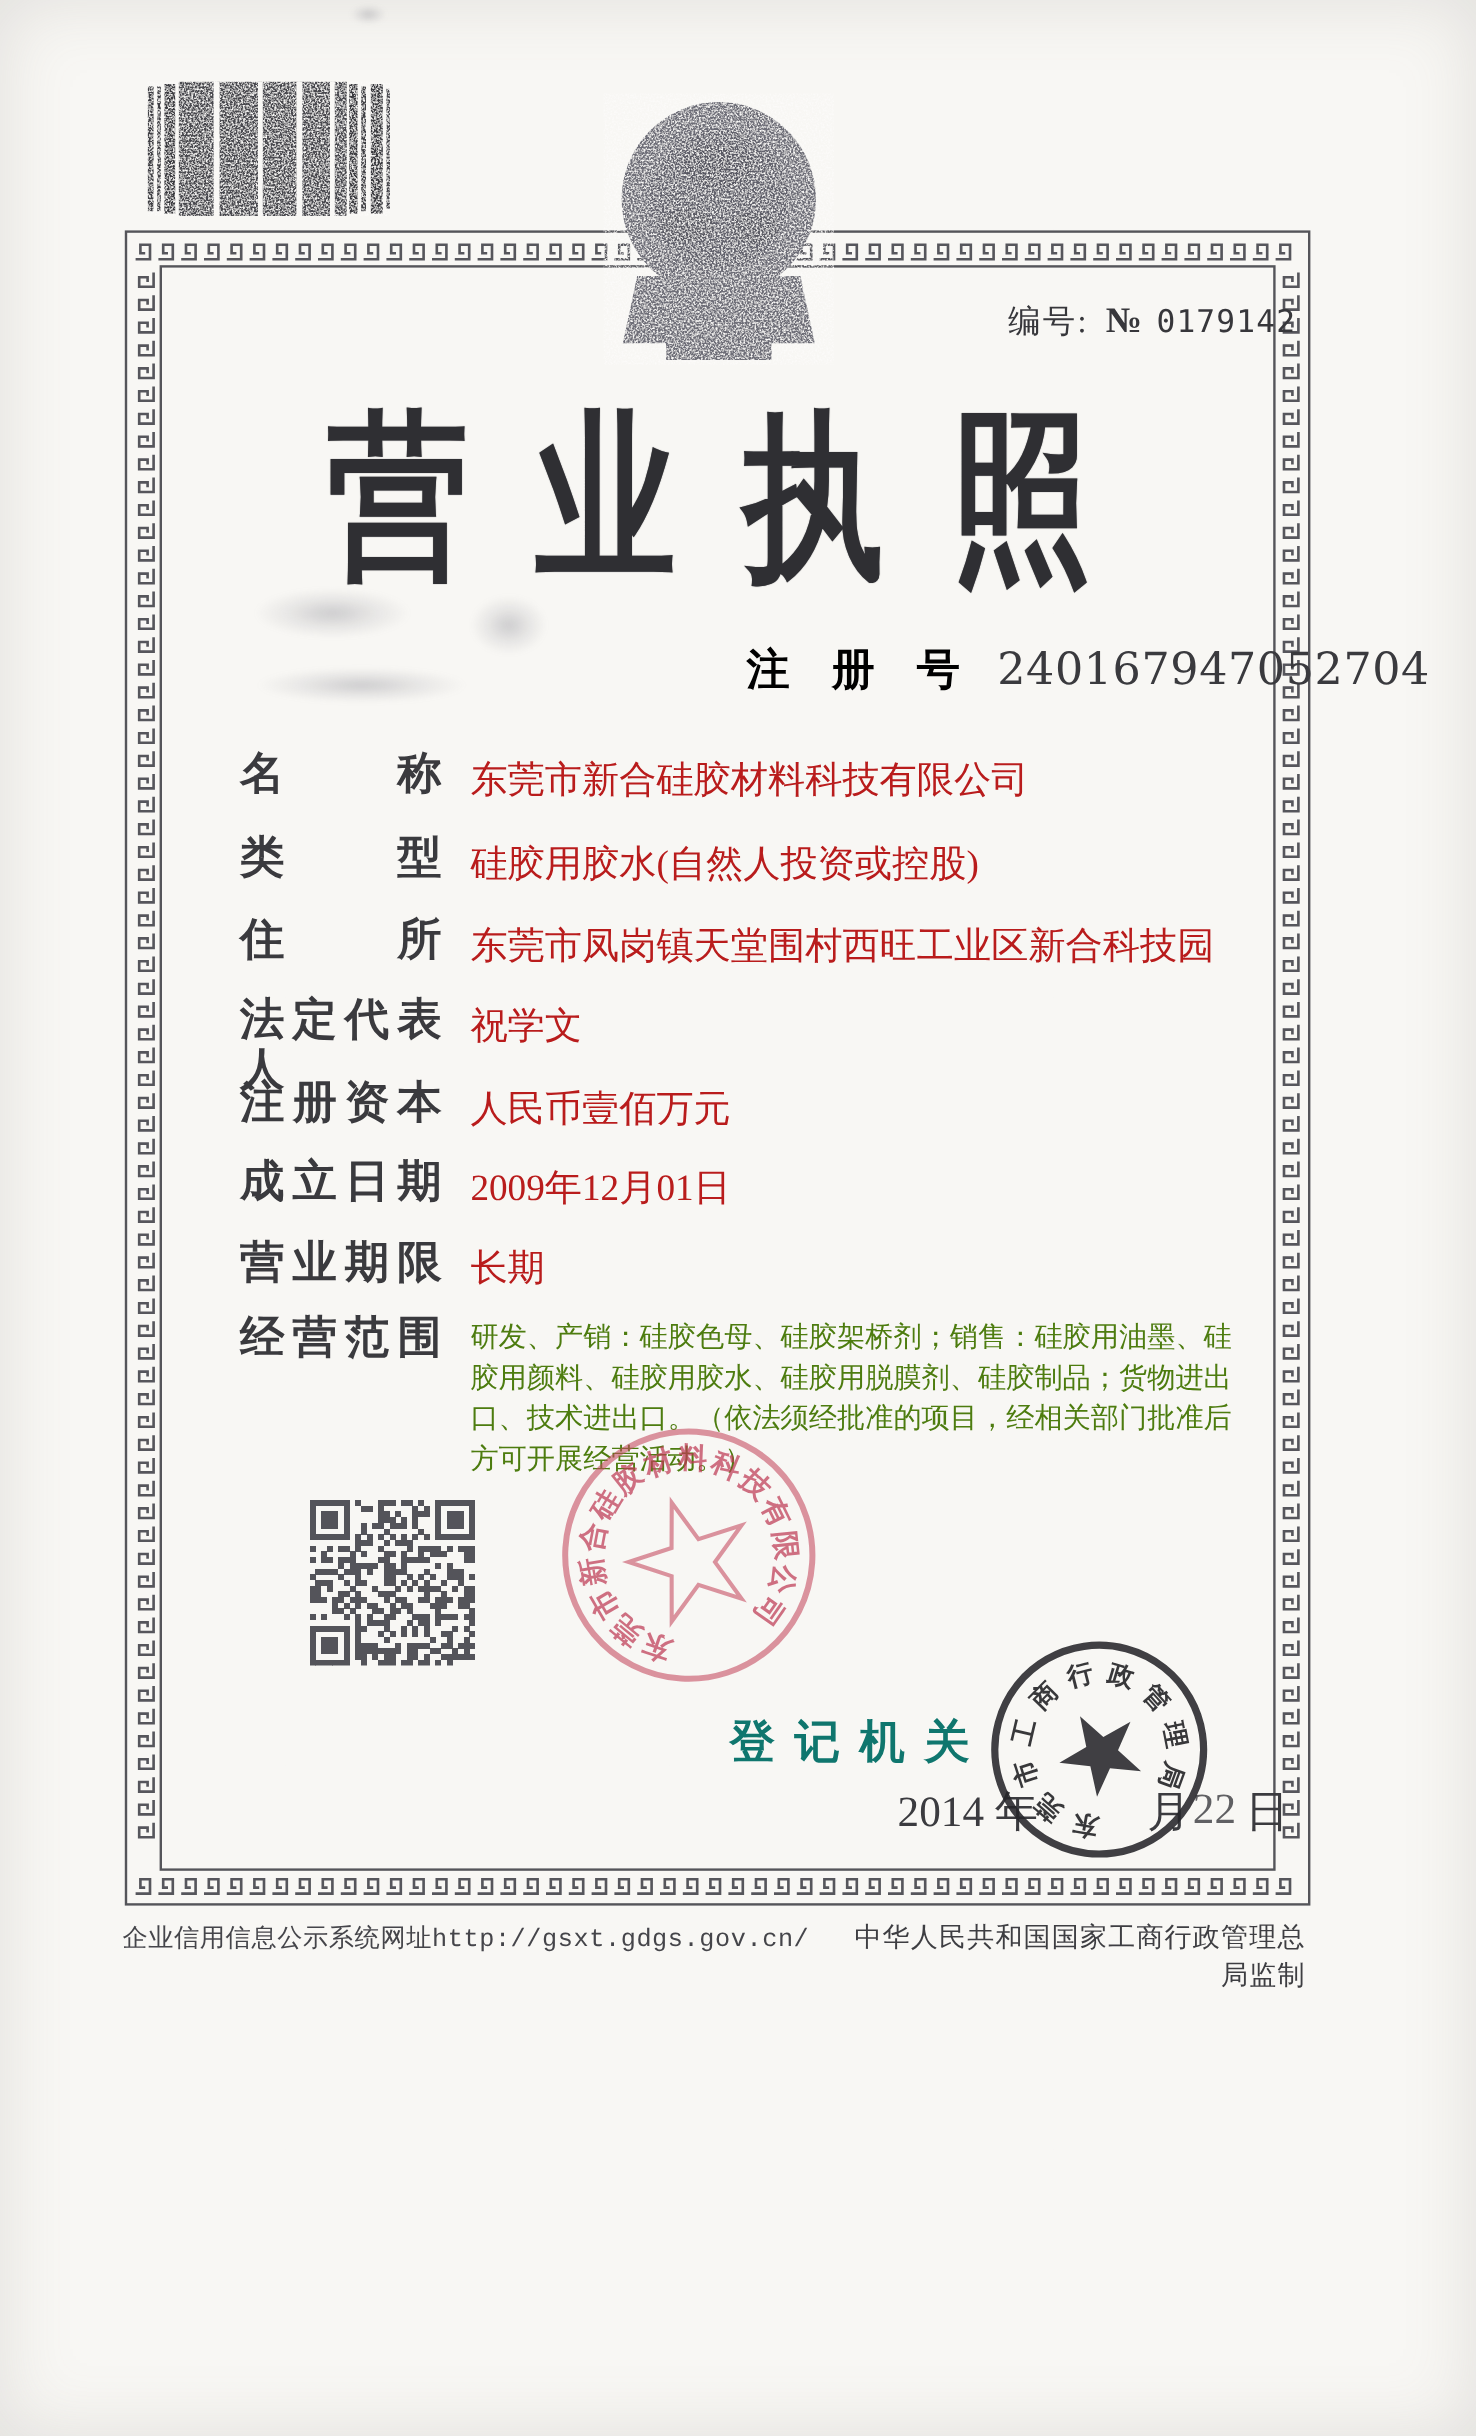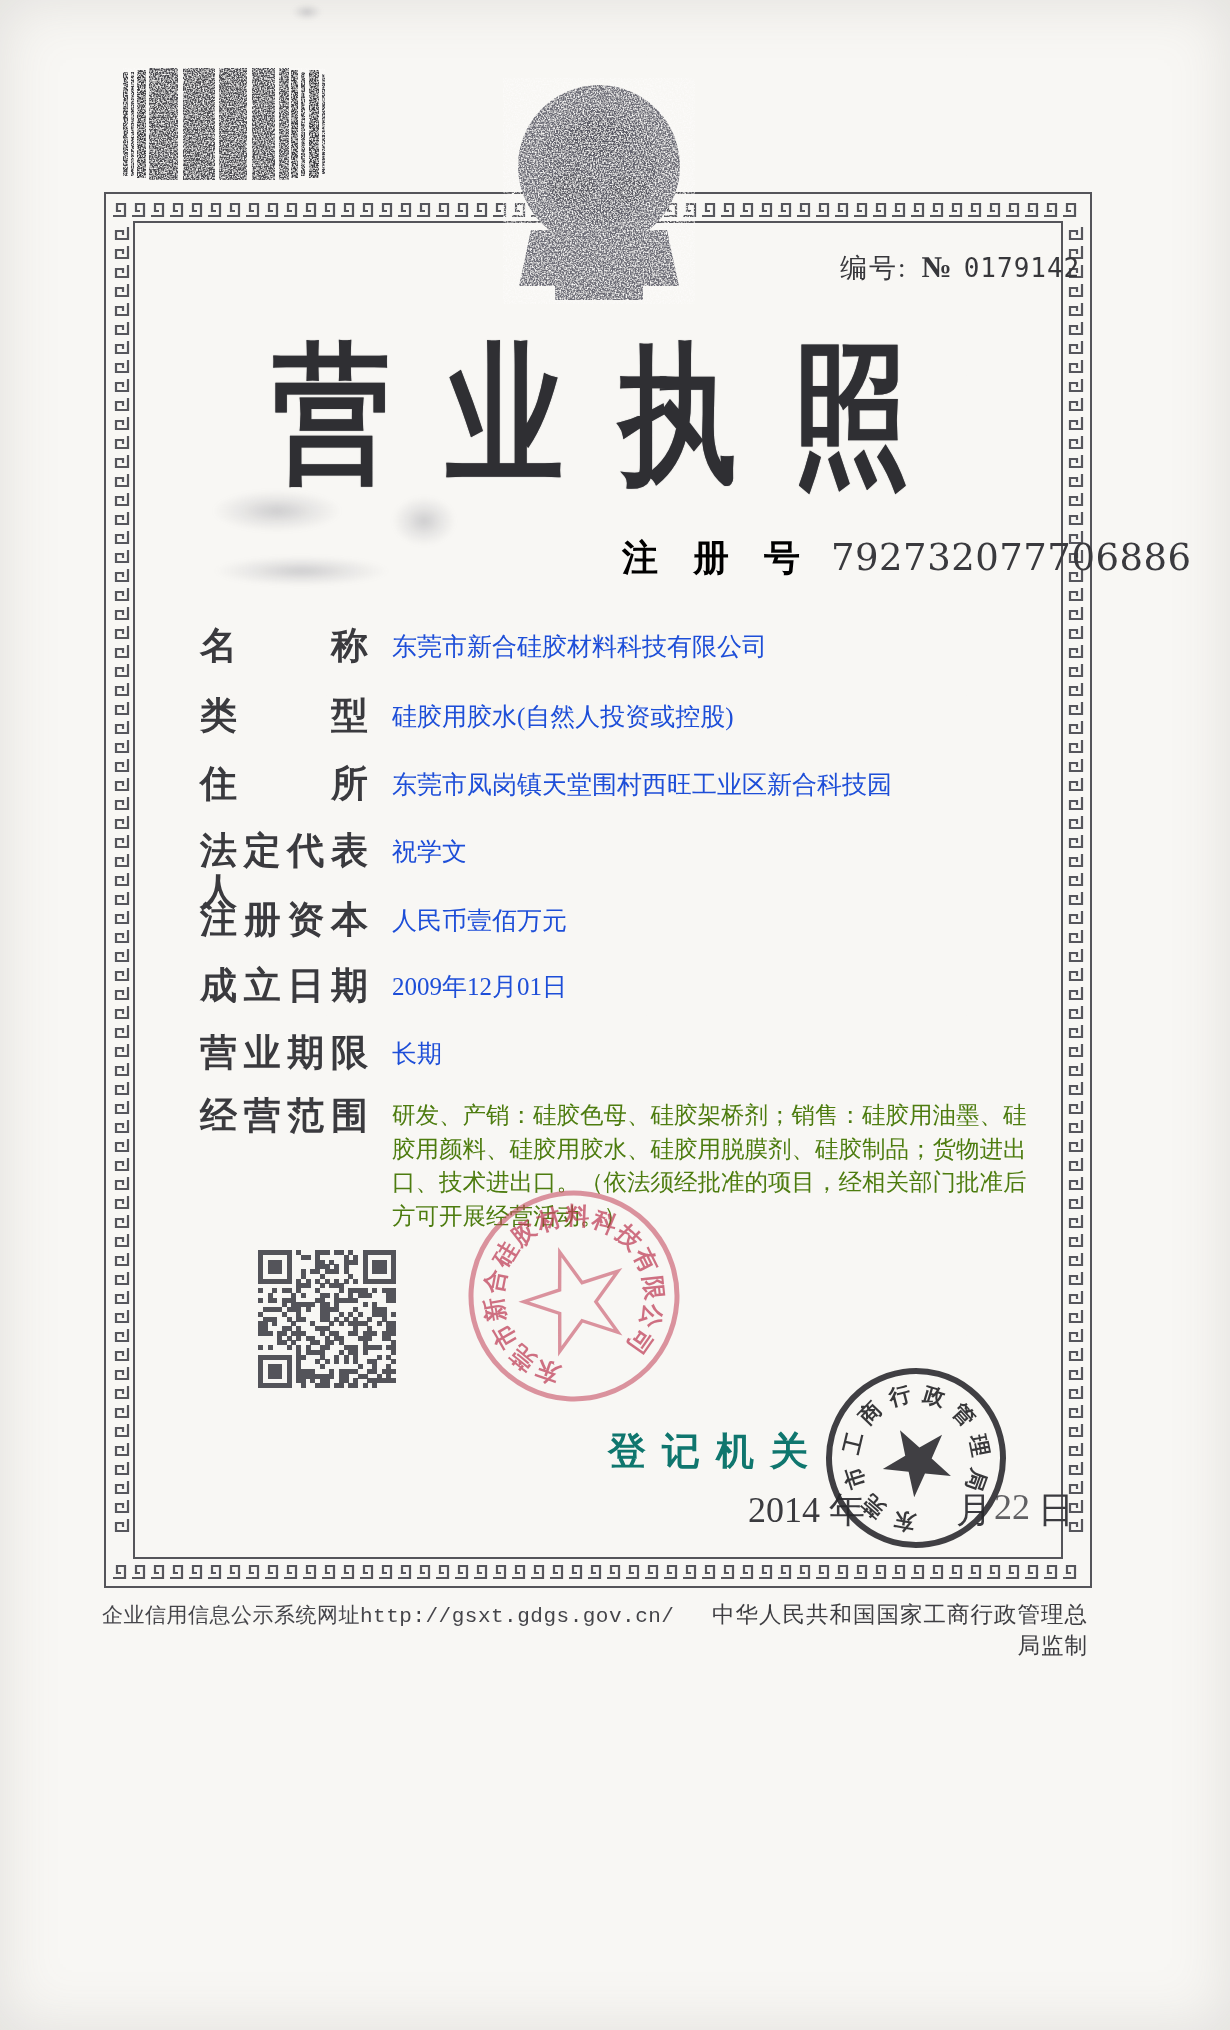--- a/index.html
+++ b/index.html
@@ -37,21 +37,21 @@
   .regno .rnum{font-family:"DejaVu Serif",serif;font-size:37px;color:#3a3a3e;letter-spacing:.5px;}
   .fields{left:200px;top:0;width:880px;height:100%;z-index:2;}
   .row{position:absolute;left:0;width:880px;}
   .flabel{
     position:absolute;left:0;top:0;width:168px;
     font-size:37px;font-weight:bold;color:#3a3a3e;line-height:1.1;
     text-align:justify;text-align-last:justify;
   }
   .fvalue{
     position:absolute;left:192px;top:5px;width:655px;
-    font-size:25px;color:#1d4ed8;line-height:1.25;
+    font-size:31px;color:#b91c1c;line-height:1.25;
   }
   .fvalue.scope{font-size:23.5px;line-height:1.43;color:#4d7c0f;top:3px;}
   .reg-label{left:608px;top:1426px;font-size:38px;font-weight:bold;letter-spacing:16px;color:#0f766e;z-index:2;white-space:nowrap;}
   .date{top:1486px;font-size:36px;color:#3b3b3f;z-index:2;white-space:nowrap;}
   .d-year{left:748px;text-align:right;}
   .d-month{left:956px;}
   .d-day{left:994px;opacity:.8;}
   .d-daysuf{left:1038px;}
   
   .qr{left:258px;top:1250px;width:138px;height:138px;z-index:2;opacity:.88;}
@@ -362,21 +362,21 @@
     <div class="inner-line"></div>
   </div>
 
   <div class="abs serial">
     <span>编号:</span><span class="numero">№</span><span class="snum">0179142</span>
   </div>
 
   <h1 class="abs title">营业执照</h1>
 
   <div class="abs regno">
-    <span class="rlabel">注 册 号</span><span class="rnum">792732077706886</span>
+    <span class="rlabel">注 册 号</span><span class="rnum">240167947052704</span>
   </div>
 
   <div class="abs fields">
     <div class="row" style="top:626px">
       <span class="flabel">名称</span>
       <span class="fvalue">东莞市新合硅胶材料科技有限公司</span>
     </div>
     <div class="row" style="top:696px">
       <span class="flabel">类型</span>
       <span class="fvalue">硅胶用胶水(自然人投资或控股)</span>

